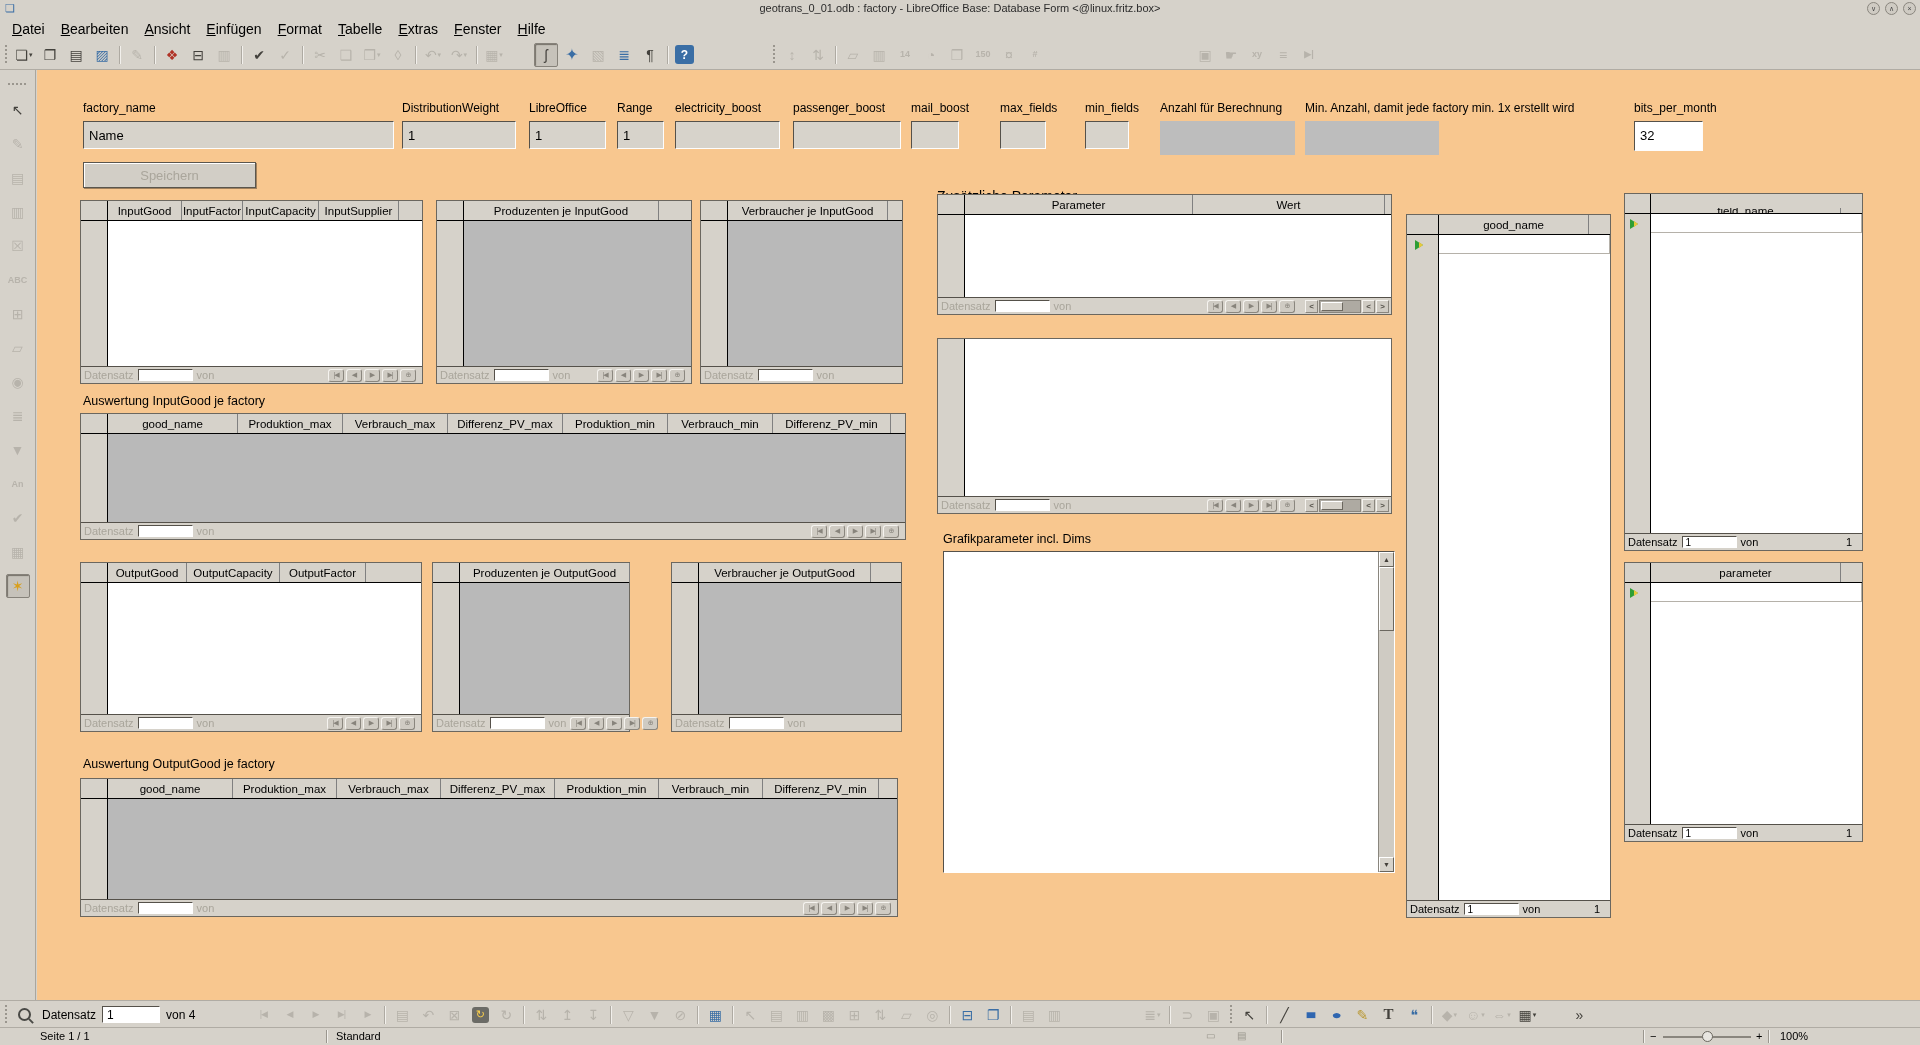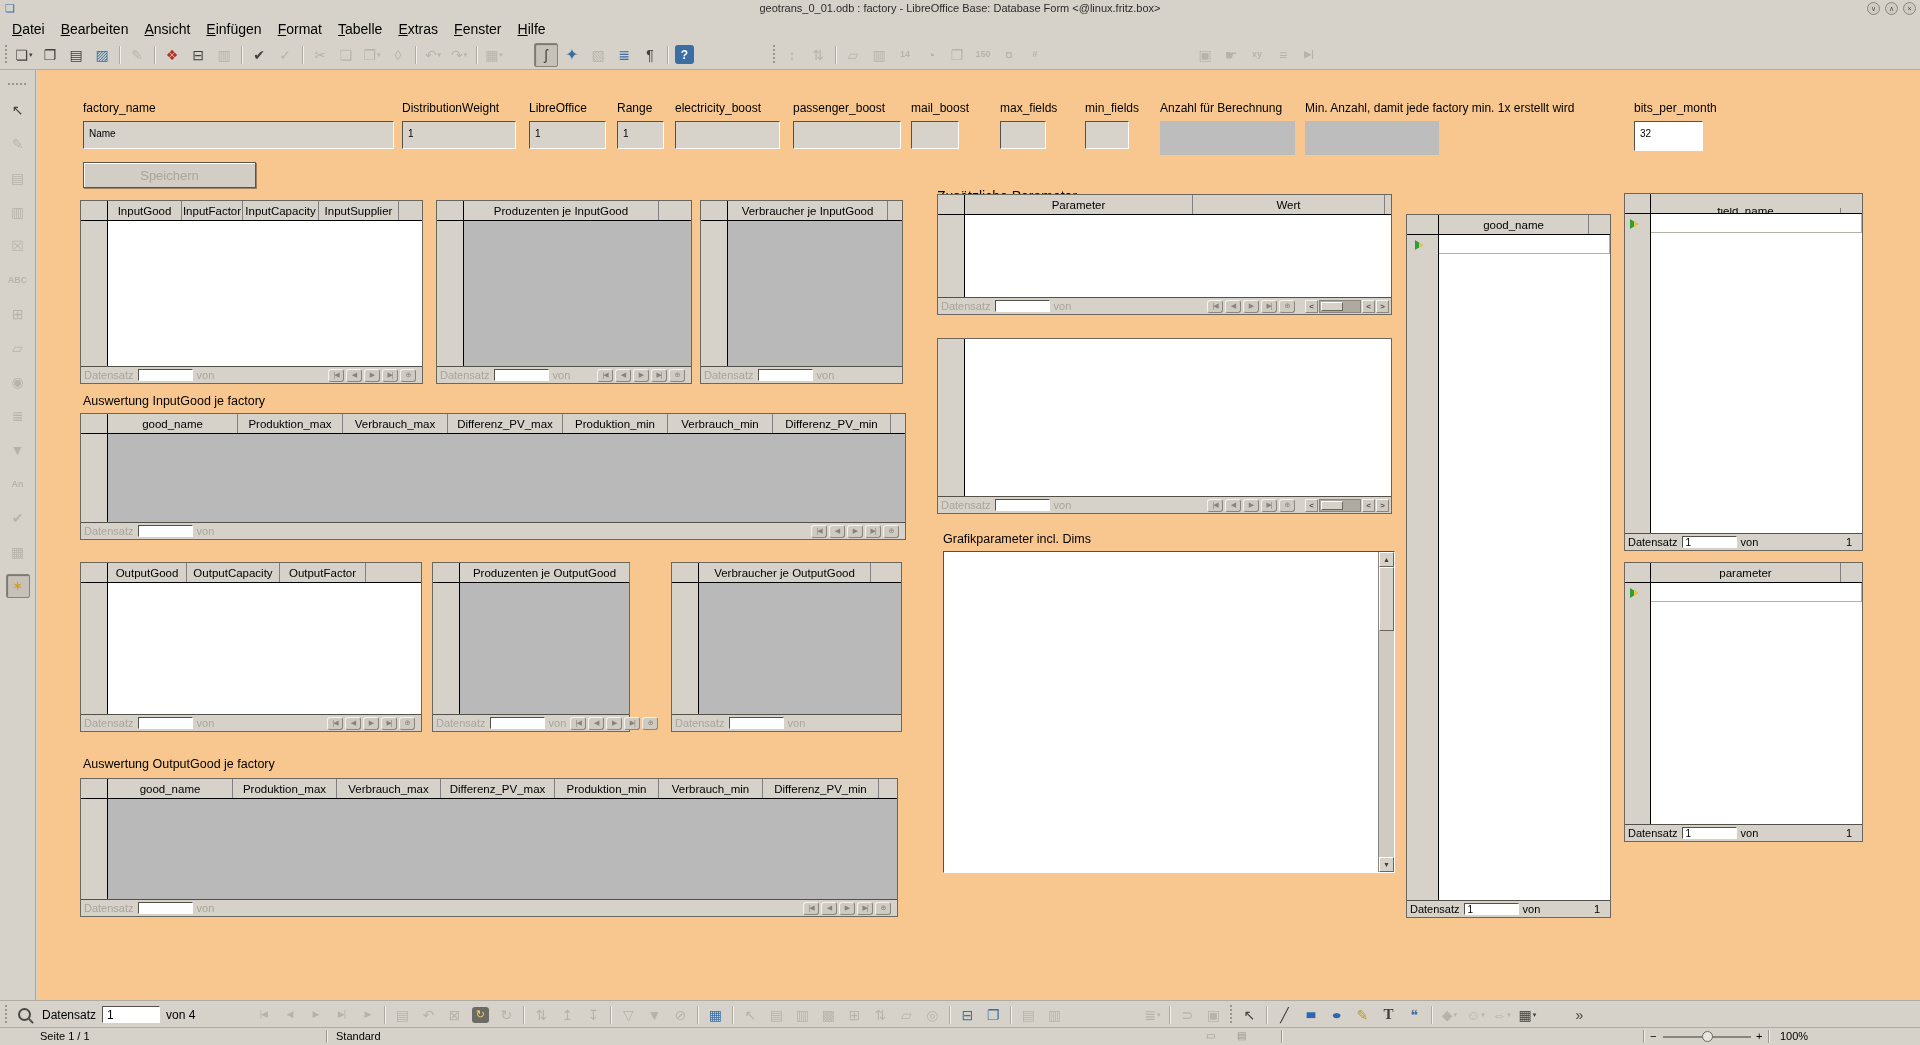--- a/index.html
+++ b/index.html
@@ -42,21 +42,21 @@
   .magbtn .g::after{content:"";position:absolute;width:6px;height:2px;background:#4a4a46;right:-5px;bottom:-3px;transform:rotate(45deg)}
   .navg .g{font-size:9px;letter-spacing:-1px}
   
   .tbleft{position:absolute;left:0;top:70px;width:36px;height:930px;background:#d6d2ca;border-right:1px solid #aaa69e;
           display:flex;flex-direction:column;align-items:center;padding-top:10px;gap:10px;box-sizing:border-box}
   .vgrip{width:24px;height:8px}
   .vgrip::after{content:"";display:block;height:2px;width:20px;margin:3px auto;background:repeating-linear-gradient(90deg,#9a968e 0 2px,transparent 2px 4px)}
   
   .work{position:absolute;left:37px;top:70px;right:0;bottom:45px;background:#f8c78f}
   .lbl{position:absolute;font-size:12px;white-space:nowrap}
-  .fld{position:absolute;height:28px;background:#d7d3cb;box-sizing:border-box;font-size:10px;padding:6px 0 0 5px;
+  .fld{position:absolute;height:28px;background:#d7d3cb;box-sizing:border-box;font-size:13px;padding:6px 0 0 5px;
        border-top:1px solid #55514a;border-left:1px solid #55514a;border-bottom:1px solid #fdfdfd;border-right:1px solid #fdfdfd}
   .fld.white{background:#fff}
   .flat{position:absolute;background:#bdbdbd}
   .pushbtn{position:absolute;background:#d2cec6;border:1px solid #5a564e;box-shadow:inset 1px 1px 0 #fff,1px 1px 0 rgba(0,0,0,.35);
            color:#aaa69c;font-size:13px;display:flex;align-items:center;justify-content:center;box-sizing:border-box}
   
   .tbl{position:absolute;border:1px solid #6b675f;background:#fff;box-sizing:border-box;display:flex;flex-direction:column}
   .tc-head{height:19px;flex:none;display:flex;background:#d6d2ca;border-bottom:1px solid #000}
   .tc-sel{width:27px;flex:none;border-right:1px solid #000;background:#d6d2ca;box-sizing:border-box}
   .tc-cols{display:flex}

